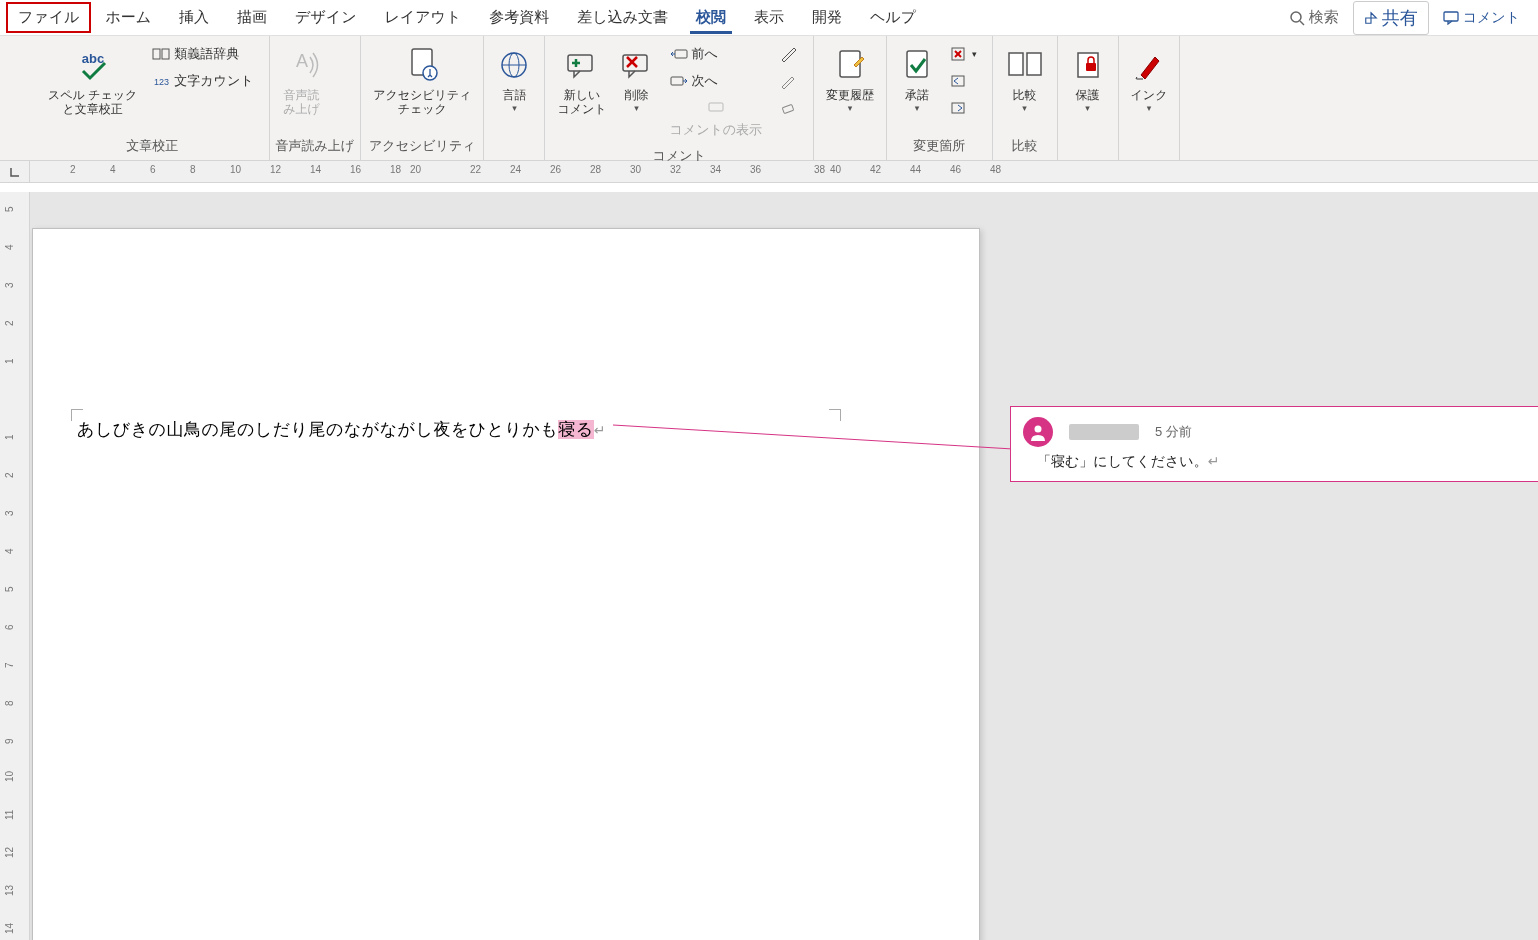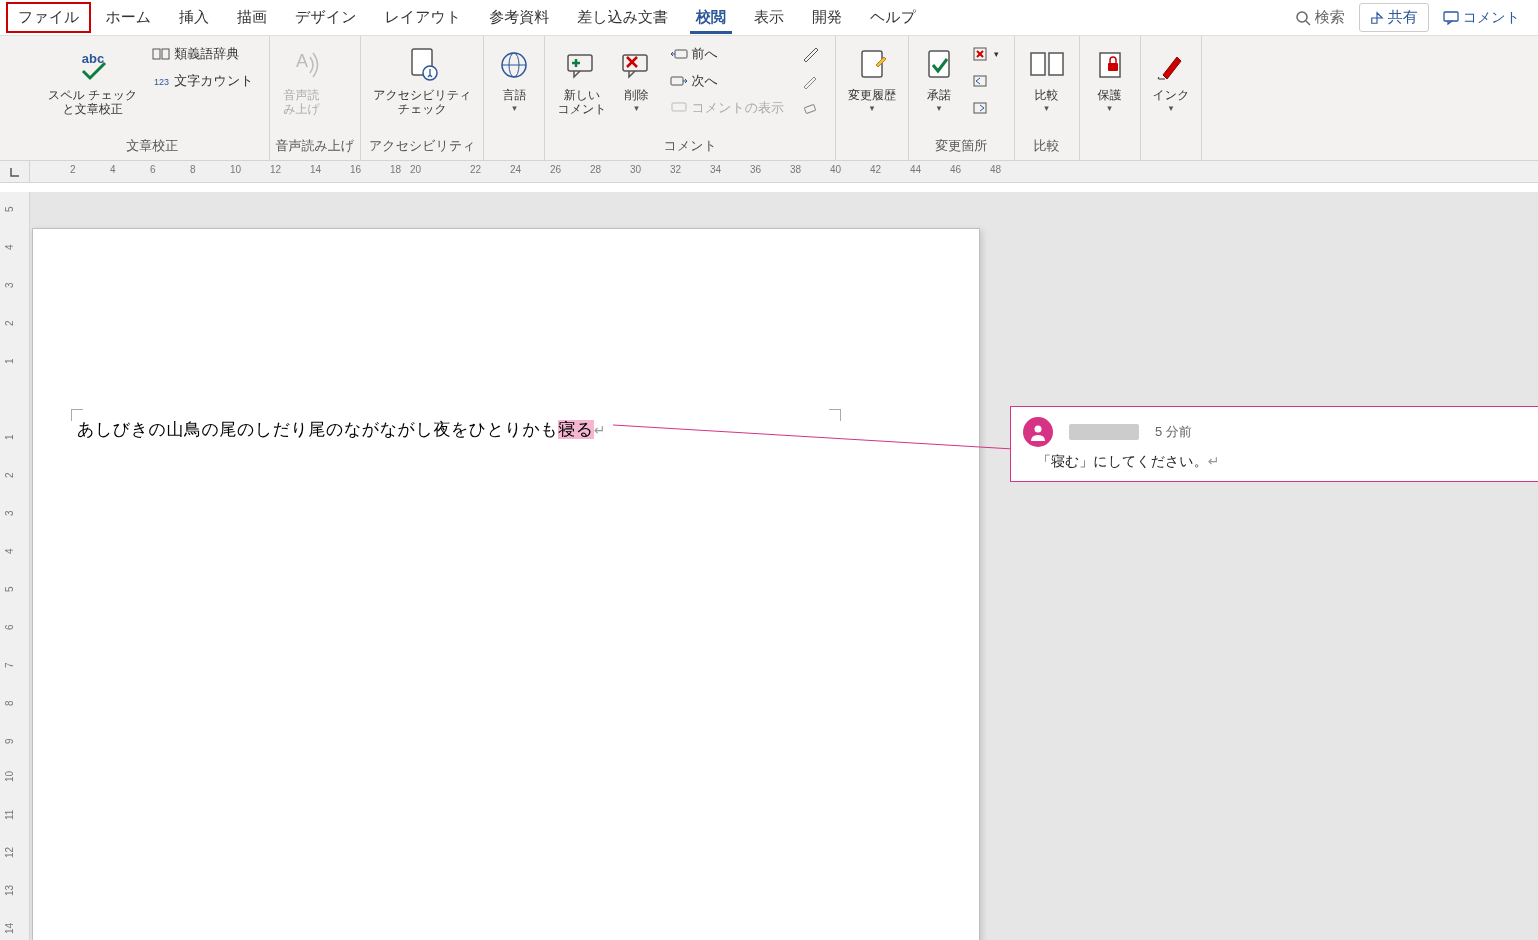--- a/index.html
+++ b/index.html
@@ -7,35 +7,35 @@
 
 
 .tabs { display: flex; align-items: center; height: 36px; background: #fff; border-bottom: 1px solid #e0e0e0; padding: 0 6px; }
 .tab { padding: 6px 14px; color: #333; cursor: pointer; font-size: 15px; position: relative; }
 .tab.file { border: 2px solid #c00; padding: 4px 10px; }
 .tab.active { color: #2b579a; font-weight: 600; }
 .tab.active::after { content: ''; position: absolute; left: 8px; right: 8px; bottom: -1px; height: 3px; background: #2b579a; }
 .spacer { flex: 1; }
 .right-tabs { display: flex; align-items: center; gap: 6px; padding-right: 4px; }
 .search-box { display: flex; align-items: center; gap: 4px; color: #666; padding: 4px 8px; font-size: 15px; }
-.share-btn { border: 1px solid #ccc; padding: 4px 10px; border-radius: 3px; display: flex; align-items: center; gap: 4px; color: #2b579a; font-size: 15px; cursor: pointer; }
+.share-btn { border: 1px solid #ccc; padding: 4px 10px; border-radius: 3px; display: flex; align-items: center; gap: 4px; color: #2b579a; font-size: 18px; cursor: pointer; }
 .comment-btn { display: flex; align-items: center; gap: 4px; color: #2b579a; padding: 4px 8px; font-size: 14px; cursor: pointer; }
 
 
 .ribbon { display: flex; height: 125px; background: #f3f2f1; border-bottom: 1px solid #d4d4d4; padding-left: 36px; }
 .group { display: flex; flex-direction: column; border-right: 1px solid #d4d4d4; padding: 4px 6px 0; position: relative; }
 .group-body { display: flex; flex: 1; align-items: flex-start; }
 .group-label { text-align: center; font-size: 13px; color: #555; padding: 3px 0 5px; }
 .btn { display: flex; flex-direction: column; align-items: center; justify-content: center; padding: 4px 6px; cursor: pointer; text-align: center; font-size: 12px; color: #333; }
 .btn .icon-area { height: 42px; display: flex; align-items: center; justify-content: center; font-size: 26px; }
 .btn-label { line-height: 1.2; margin-top: 2px; }
 .btn.disabled { color: #aaa; }
 .dd { font-size: 9px; color: #555; margin-top: 1px; }
 .small-btn { display: flex; align-items: center; gap: 4px; padding: 3px 5px; cursor: pointer; font-size: 13px; color: #333; }
-.small-btn.disabled { color: #aaa; }
+.small-btn.disabled { color: #aaa; flex-direction: column; }
 .vcol { display: flex; flex-direction: column; justify-content: flex-start; padding: 2px 4px; gap: 3px; }
 .icon-sm { width: 18px; height: 18px; display: inline-flex; align-items: center; justify-content: center; }
 
 
 .ruler-row { display: flex; height: 22px; background: #f0f0f0; border-bottom: 1px solid #d4d4d4; font-size: 10px; color: #666; align-items: center; position: relative; }
 .ruler-corner { width: 30px; height: 100%; border-right: 1px solid #d4d4d4; display: flex; align-items: center; justify-content: center; }
 .hruler { position: relative; flex: 1; height: 100%; overflow: hidden; }
 .hruler .tick { position: absolute; top: 3px; font-size: 10px; color: #777; }
 
 
@@ -407,21 +407,21 @@
       <span class="tick" style="left: 360px;">18</span>
       <span class="tick" style="left: 380px;">20</span>
       <span class="tick" style="left: 440px;">22</span>
       <span class="tick" style="left: 480px;">24</span>
       <span class="tick" style="left: 520px;">26</span>
       <span class="tick" style="left: 560px;">28</span>
       <span class="tick" style="left: 600px;">30</span>
       <span class="tick" style="left: 640px;">32</span>
       <span class="tick" style="left: 680px;">34</span>
       <span class="tick" style="left: 720px;">36</span>
-      <span class="tick" style="left: 760px; text-align: center;">38</span>
+      <span class="tick" style="left: 784px; text-align: center;">38</span>
       <span class="tick" style="left: 800px;">40</span>
       <span class="tick" style="left: 840px;">42</span>
       <span class="tick" style="left: 880px;">44</span>
       <span class="tick" style="left: 920px;">46</span>
       <span class="tick" style="left: 960px;">48</span>
     </div>
 </div>
 
 <div class="main">
   <div class="vruler" id="vruler">

